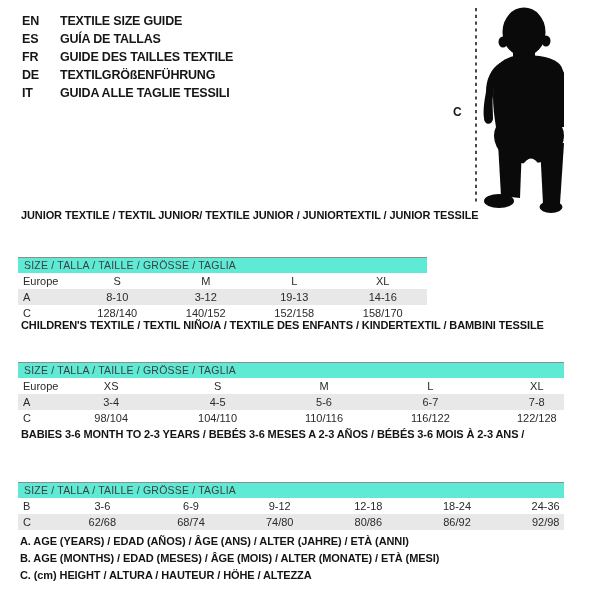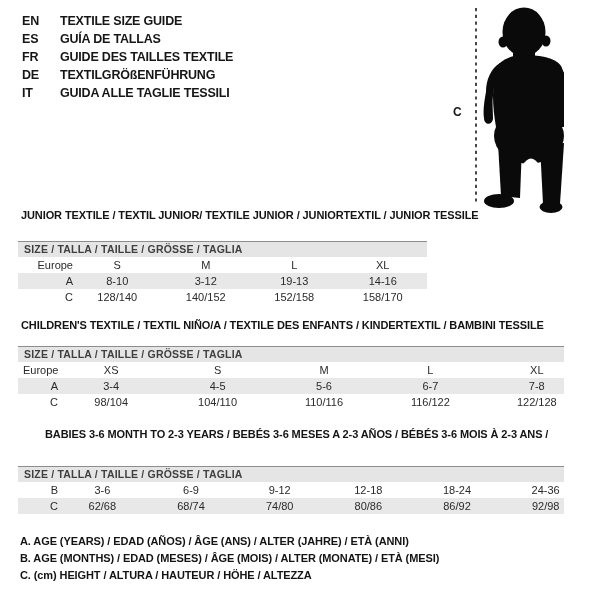--- a/index.html
+++ b/index.html
@@ -13,28 +13,28 @@
   .lang-code{width:38px;}
   
   .figure-svg{position:absolute;left:470px;top:5px;width:110px;height:210px;}
   .c-label{position:absolute;left:453px;top:105px;font-weight:bold;font-size:12px;color:#161616;}
   
   .tbl-title{position:absolute;left:21px;font-size:11px;font-weight:bold;color:#141414;letter-spacing:-0.1px;line-height:15px;white-space:nowrap;}
   .tbl{position:absolute;left:18px;}
   .t1{top:241px;width:409px;}
   .t2{top:346px;width:572px;}
   .t3{top:466px;width:572px;}
-  .size-bar{height:15px;background:#e5e5e5;border-top:1px solid #8d8d8d;font-size:10.5px;font-weight:bold;color:#3f3f3f;padding-left:6px;line-height:15px;letter-spacing:0.2px;}
+  .size-bar{height:15px;background:#5eead4;border-top:1px solid #8d8d8d;font-size:10.5px;font-weight:normal;color:#3f3f3f;padding-left:6px;line-height:15px;letter-spacing:0.2px;margin-top:16px;}
   .row{height:16px;font-size:11px;color:#2a2a2a;}
   .row.alt{background:#e8e8e8;}
   .g4{display:grid;grid-template-columns:55px repeat(4,1fr);}
   .g5{display:grid;grid-template-columns:40px repeat(5,1fr);}
   .g6{display:grid;grid-template-columns:40px repeat(6,1fr);}
   .cell{text-align:center;line-height:16px;overflow:hidden;}
-  .cell.label{text-align:right;padding-left:5px;}
+  .cell.label{text-align:left;padding-left:5px;}
   
   .footnotes{position:absolute;left:20px;top:533px;}
   .footnote{font-size:11px;font-weight:bold;line-height:17px;color:#141414;letter-spacing:-0.1px;white-space:nowrap;}
 </style>
 </head>
 <body>
 
 <div class="canvas">
 
   <div class="langs">
@@ -128,21 +128,21 @@
     <div class="row g5">
       <span class="cell label">C</span>
       <span class="cell">98/104</span>
       <span class="cell">104/110</span>
       <span class="cell">110/116</span>
       <span class="cell">116/122</span>
       <span class="cell">122/128</span>
     </div>
   </div>
 
-  <div class="tbl-title" style="top:427px;margin-left:24px;">
+  <div class="tbl-title" style="top:427px;">
     <div>BABIES 3-6 MONTH TO 2-3 YEARS / BEBÉS 3-6 MESES A 2-3 AÑOS / BÉBÉS 3-6 MOIS À 2-3 ANS /</div>
   </div>
   <div class="tbl t3">
     <div class="size-bar">SIZE / TALLA / TAILLE / GRÖSSE / TAGLIA</div>
     <div class="row g6">
       <span class="cell label">B</span>
       <span class="cell">3-6</span>
       <span class="cell">6-9</span>
       <span class="cell">9-12</span>
       <span class="cell">12-18</span>

